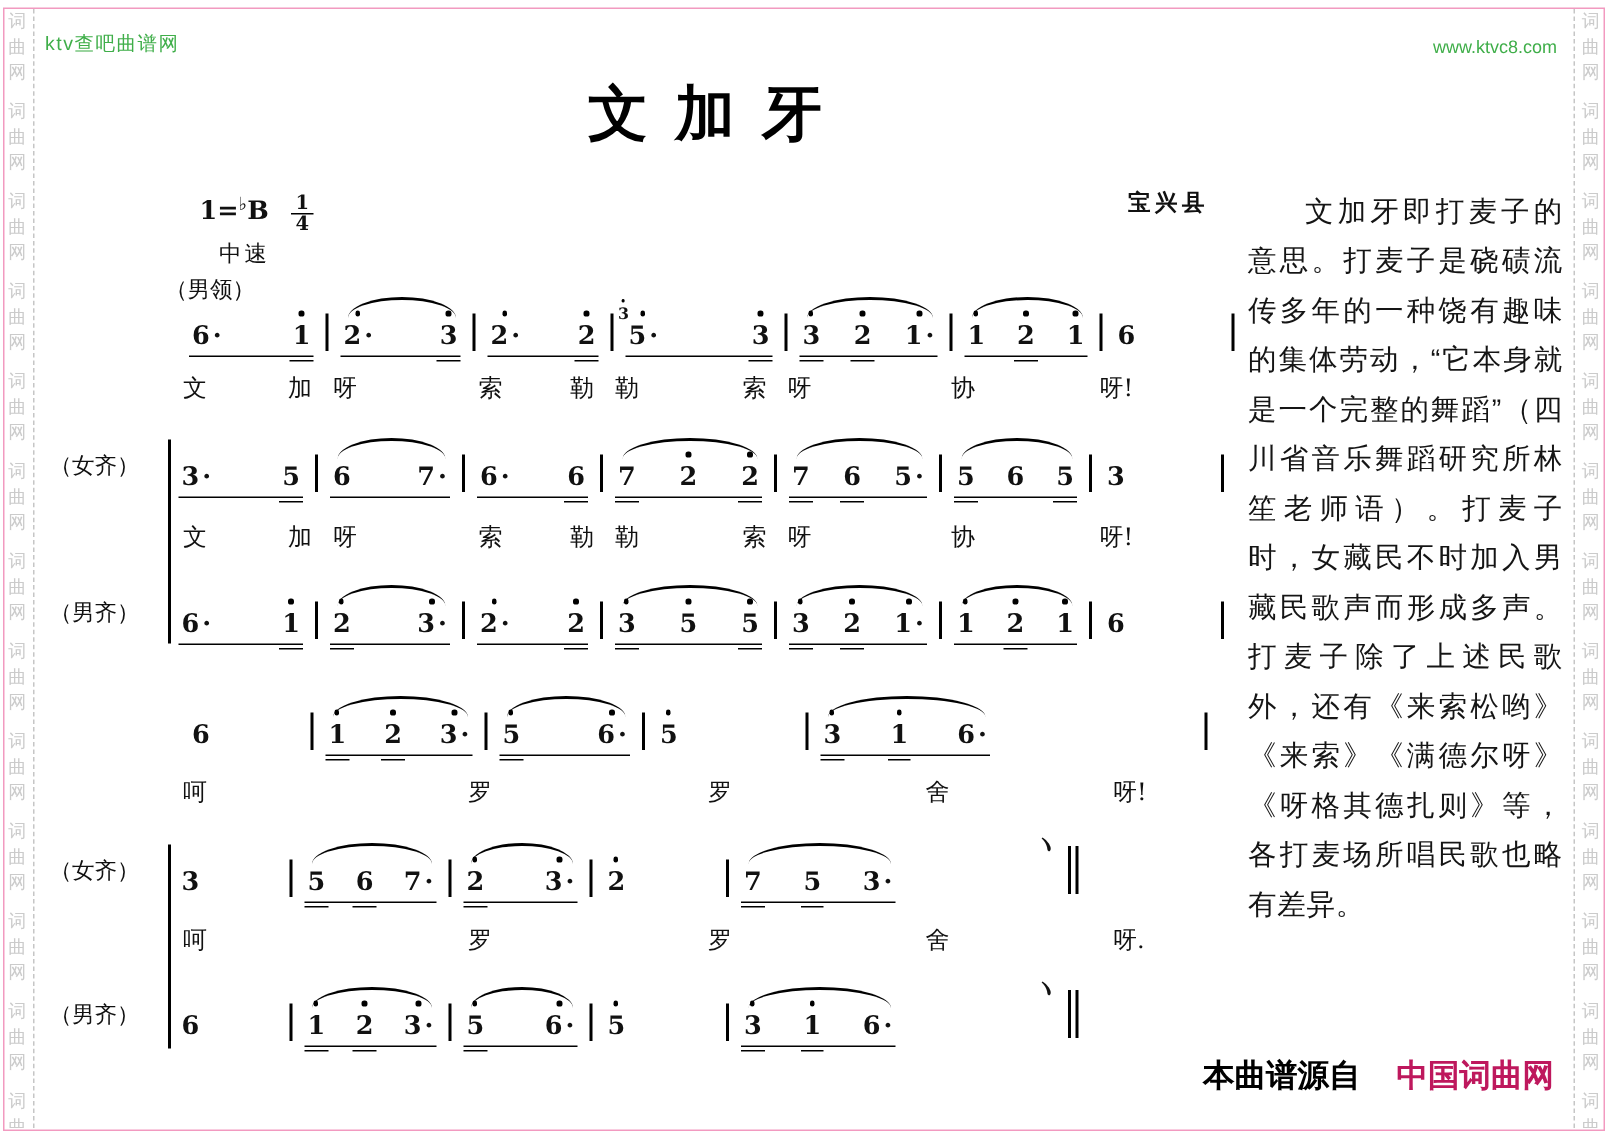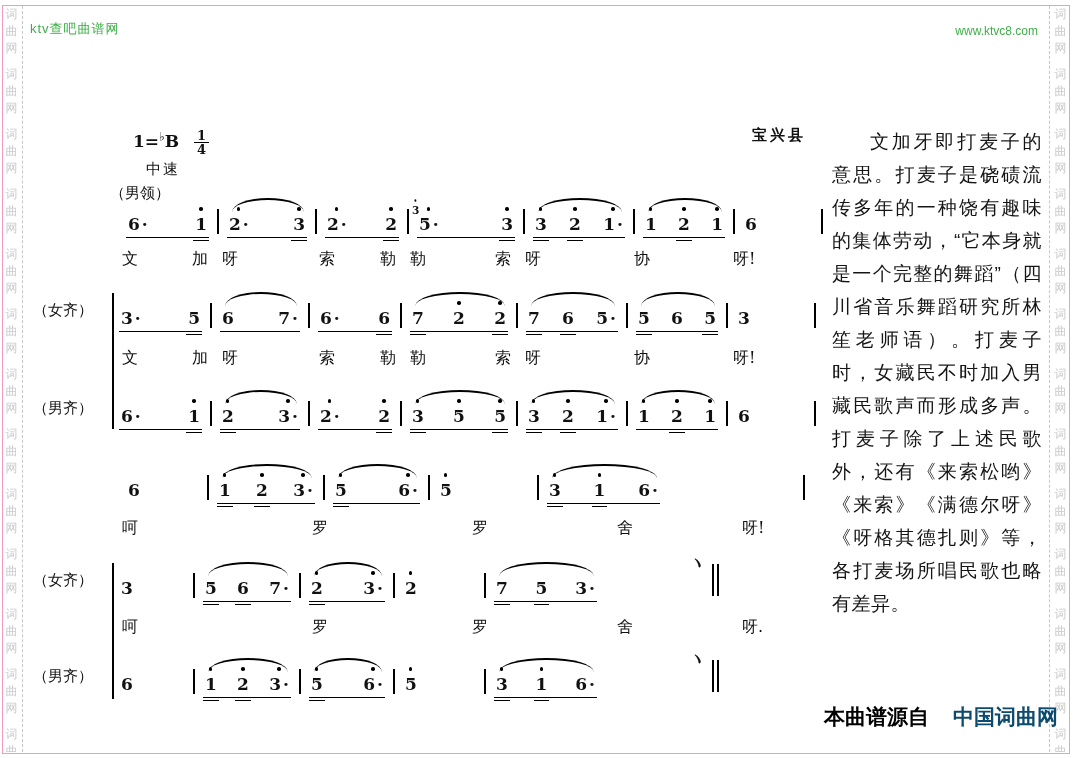--- a/index.html
+++ b/index.html
@@ -53,23 +53,23 @@
   .bracket{position:absolute;width:2px;background:#000;left:112px;}
   .b1{top:293px;height:136px;}
   .b2{top:563px;height:136px;}
   
   .sidebar{position:absolute;left:832px;top:118px;width:212px;}
   .sb-head{display:inline-block;box-sizing:border-box;width:176px;background:#000;color:#fff;
            font-weight:bold;font-size:20px;padding:0 8px 3px 2px;letter-spacing:1px;}
   .sb-body{margin-top:7px;width:210px;font-size:19px;line-height:33px;color:#151515;
            text-align:justify;text-indent:2em;letter-spacing:0.5px;}
   
-  .footer{position:absolute;left:824px;top:703px;display:flex;align-items:baseline;gap:24px;}
+  .footer{position:absolute;left:802px;top:703px;display:flex;align-items:baseline;gap:24px;}
   .f-prefix{font-weight:bold;font-size:21px;color:#000;}
-  .f-brand{font-weight:bold;font-size:21px;color:#0c4a6e;text-decoration:none;cursor:pointer;}
+  .f-brand{font-weight:bold;font-size:21px;color:#be185d;text-decoration:none;cursor:pointer;}
 </style>
 </head>
 <body>
 
 <div class="page">
   <div class="pink-frame"></div>
   <div class="wm-col wm-left">
       <div class="wm-group">
         <div class="wm-char">词</div>
         <div class="wm-char">曲</div>
@@ -198,20 +198,21 @@
       </div>
       <div class="wm-group">
         <div class="wm-char">词</div>
         <div class="wm-char">曲</div>
       </div>
     </div>
 
   <a class="site-name">ktv查吧曲谱网</a>
   <a class="site-url">www.ktvc8.com</a>
 
+  <div class="title">文加牙</div>
   <div class="region">宝兴县</div>
 
   <div class="keysig">
     <span>1=</span><span class="flat">♭</span><span>B</span>
     <span class="frac">
       <span class="fnum">1</span>
       <span class="fden">4</span>
     </span>
   </div>
   <div class="tempo">中速</div>

